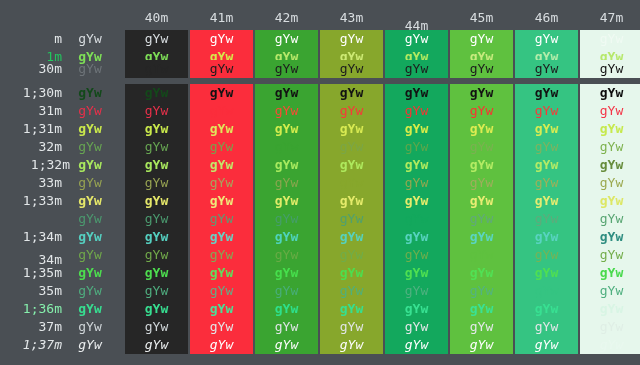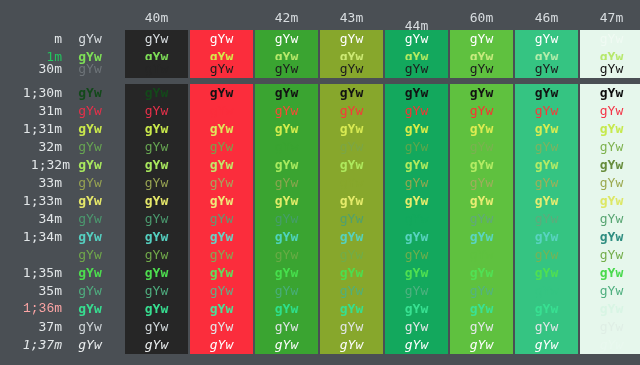--- a/index.html
+++ b/index.html
@@ -76,24 +76,25 @@
     text-align: center;
   }
   .bold { font-weight: bold; }
 </style>
 </head>
 <body>
 
 <div id="grid" style="background: rgb(74, 79, 84);">
   <div class="hdr-row" style="top: 8px;">
       <div class="hdr-cell" style="left: 125px; color: rgb(216, 221, 224);">40m</div>
+      <div class="hdr-cell" style="left: 190px; color: rgb(216, 221, 224);">41m</div>
       <div class="hdr-cell" style="left: 255px; color: rgb(216, 221, 224);">42m</div>
       <div class="hdr-cell" style="left: 320px; color: rgb(216, 221, 224);">43m</div>
       <div class="hdr-cell" style="left: 385px; color: rgb(216, 221, 224); margin-top: 8px;">44m</div>
-      <div class="hdr-cell" style="left: 450px; color: rgb(216, 221, 224);">60m</div>
+      <div class="hdr-cell" style="left: 450px; color: rgb(216, 221, 224);">45m</div>
       <div class="hdr-cell" style="left: 515px; color: rgb(216, 221, 224);">46m</div>
       <div class="hdr-cell" style="left: 580px; color: rgb(216, 221, 224);">47m</div>
     </div>
 <div class="row" style="top: 30px;">
       <div class="row-label" style="color: rgb(226, 230, 232); width: 62px;">m</div>
       <div class="cell defaultbg" style="left: 62px; width: 56px; color: rgb(216, 221, 224);">gYw</div>
       <div class="cell" style="left: 125px; width: 63px; background: rgb(38, 38, 38); color: rgb(216, 221, 224);">gYw</div>
       <div class="cell" style="left: 190px; width: 63px; background: rgb(251, 45, 60); color: rgb(255, 255, 255);">gYw</div>
       <div class="cell" style="left: 255px; width: 63px; background: rgb(58, 164, 49); color: rgb(255, 255, 255);">gYw</div>
       <div class="cell" style="left: 320px; width: 63px; background: rgb(135, 167, 44); color: rgb(255, 255, 255);">gYw</div>
@@ -204,21 +205,21 @@
       <div class="cell bold" style="left: 125px; width: 63px; background: rgb(38, 38, 38); color: rgb(229, 231, 106);">gYw</div>
       <div class="cell bold" style="left: 190px; width: 63px; background: rgb(251, 45, 60); color: rgb(240, 233, 122);">gYw</div>
       <div class="cell bold" style="left: 255px; width: 63px; background: rgb(58, 164, 49); color: rgb(225, 236, 105);">gYw</div>
       <div class="cell bold" style="left: 320px; width: 63px; background: rgb(135, 167, 44); color: rgb(229, 235, 107);">gYw</div>
       <div class="cell bold" style="left: 385px; width: 63px; background: rgb(19, 168, 93); color: rgb(231, 236, 108);">gYw</div>
       <div class="cell bold" style="left: 450px; width: 63px; background: rgb(95, 193, 63); color: rgb(233, 237, 116);">gYw</div>
       <div class="cell bold" style="left: 515px; width: 63px; background: rgb(53, 196, 130); color: rgb(230, 236, 113);">gYw</div>
       <div class="cell bold" style="left: 580px; width: 63px; background: rgb(230, 247, 236); color: rgb(221, 231, 101);">gYw</div>
     </div>
     <div class="row" style="top: 210px;">
-      <div class="row-label" style="color: rgb(226, 230, 232); width: 62px;">34m</div>
+      <div class="row-label" style="color: rgb(226, 230, 232); width: 62px; margin-top: 41px;">34m</div>
       <div class="cell defaultbg" style="left: 62px; width: 56px; color: rgb(75, 154, 111);">gYw</div>
       <div class="cell" style="left: 125px; width: 63px; background: rgb(38, 38, 38); color: rgb(75, 154, 111);">gYw</div>
       <div class="cell" style="left: 190px; width: 63px; background: rgb(251, 45, 60); color: rgb(93, 156, 118);">gYw</div>
       <div class="cell" style="left: 255px; width: 63px; background: rgb(58, 164, 49); color: rgb(69, 158, 107);">gYw</div>
       <div class="cell" style="left: 320px; width: 63px; background: rgb(135, 167, 44); color: rgb(79, 160, 111);">gYw</div>
       <div class="cell" style="left: 385px; width: 63px; background: rgb(19, 168, 93); color: rgb(19, 168, 93);">gYw</div>
       <div class="cell" style="left: 450px; width: 63px; background: rgb(95, 193, 63); color: rgb(97, 169, 124);">gYw</div>
       <div class="cell" style="left: 515px; width: 63px; background: rgb(53, 196, 130); color: rgb(95, 171, 123);">gYw</div>
       <div class="cell" style="left: 580px; width: 63px; background: rgb(230, 247, 236); color: rgb(88, 165, 114);">gYw</div>
     </div>
@@ -263,21 +264,21 @@
       <div class="cell" style="left: 125px; width: 63px; background: rgb(38, 38, 38); color: rgb(79, 173, 127);">gYw</div>
       <div class="cell" style="left: 190px; width: 63px; background: rgb(251, 45, 60); color: rgb(97, 175, 136);">gYw</div>
       <div class="cell" style="left: 255px; width: 63px; background: rgb(58, 164, 49); color: rgb(72, 174, 123);">gYw</div>
       <div class="cell" style="left: 320px; width: 63px; background: rgb(135, 167, 44); color: rgb(78, 176, 126);">gYw</div>
       <div class="cell" style="left: 385px; width: 63px; background: rgb(19, 168, 93); color: rgb(80, 177, 128);">gYw</div>
       <div class="cell" style="left: 450px; width: 63px; background: rgb(95, 193, 63); color: rgb(83, 179, 131);">gYw</div>
       <div class="cell" style="left: 515px; width: 63px; background: rgb(53, 196, 130); color: rgb(53, 196, 130);">gYw</div>
       <div class="cell" style="left: 580px; width: 63px; background: rgb(230, 247, 236); color: rgb(79, 175, 127);">gYw</div>
     </div>
     <div class="row" style="top: 300px;">
-      <div class="row-label" style="color: #fca5a5; width: 62px; font-family: Liberation Mono, monospace;">1;36m</div>
+      <div class="row-label" style="color: #86efac; width: 62px;">1;36m</div>
       <div class="cell defaultbg bold" style="left: 62px; width: 56px; color: rgb(55, 221, 144);">gYw</div>
       <div class="cell bold" style="left: 125px; width: 63px; background: rgb(38, 38, 38); color: rgb(55, 221, 144);">gYw</div>
       <div class="cell bold" style="left: 190px; width: 63px; background: rgb(251, 45, 60); color: rgb(75, 223, 153);">gYw</div>
       <div class="cell bold" style="left: 255px; width: 63px; background: rgb(58, 164, 49); color: rgb(46, 224, 140);">gYw</div>
       <div class="cell bold" style="left: 320px; width: 63px; background: rgb(135, 167, 44); color: rgb(53, 224, 144);">gYw</div>
       <div class="cell bold" style="left: 385px; width: 63px; background: rgb(19, 168, 93); color: rgb(56, 225, 146);">gYw</div>
       <div class="cell bold" style="left: 450px; width: 63px; background: rgb(95, 193, 63); color: rgb(58, 226, 148);">gYw</div>
       <div class="cell bold" style="left: 515px; width: 63px; background: rgb(53, 196, 130); color: rgb(56, 224, 146);">gYw</div>
       <div class="cell bold" style="left: 580px; width: 63px; background: rgb(230, 247, 236); color: rgb(216, 245, 228);">gYw</div>
     </div>

